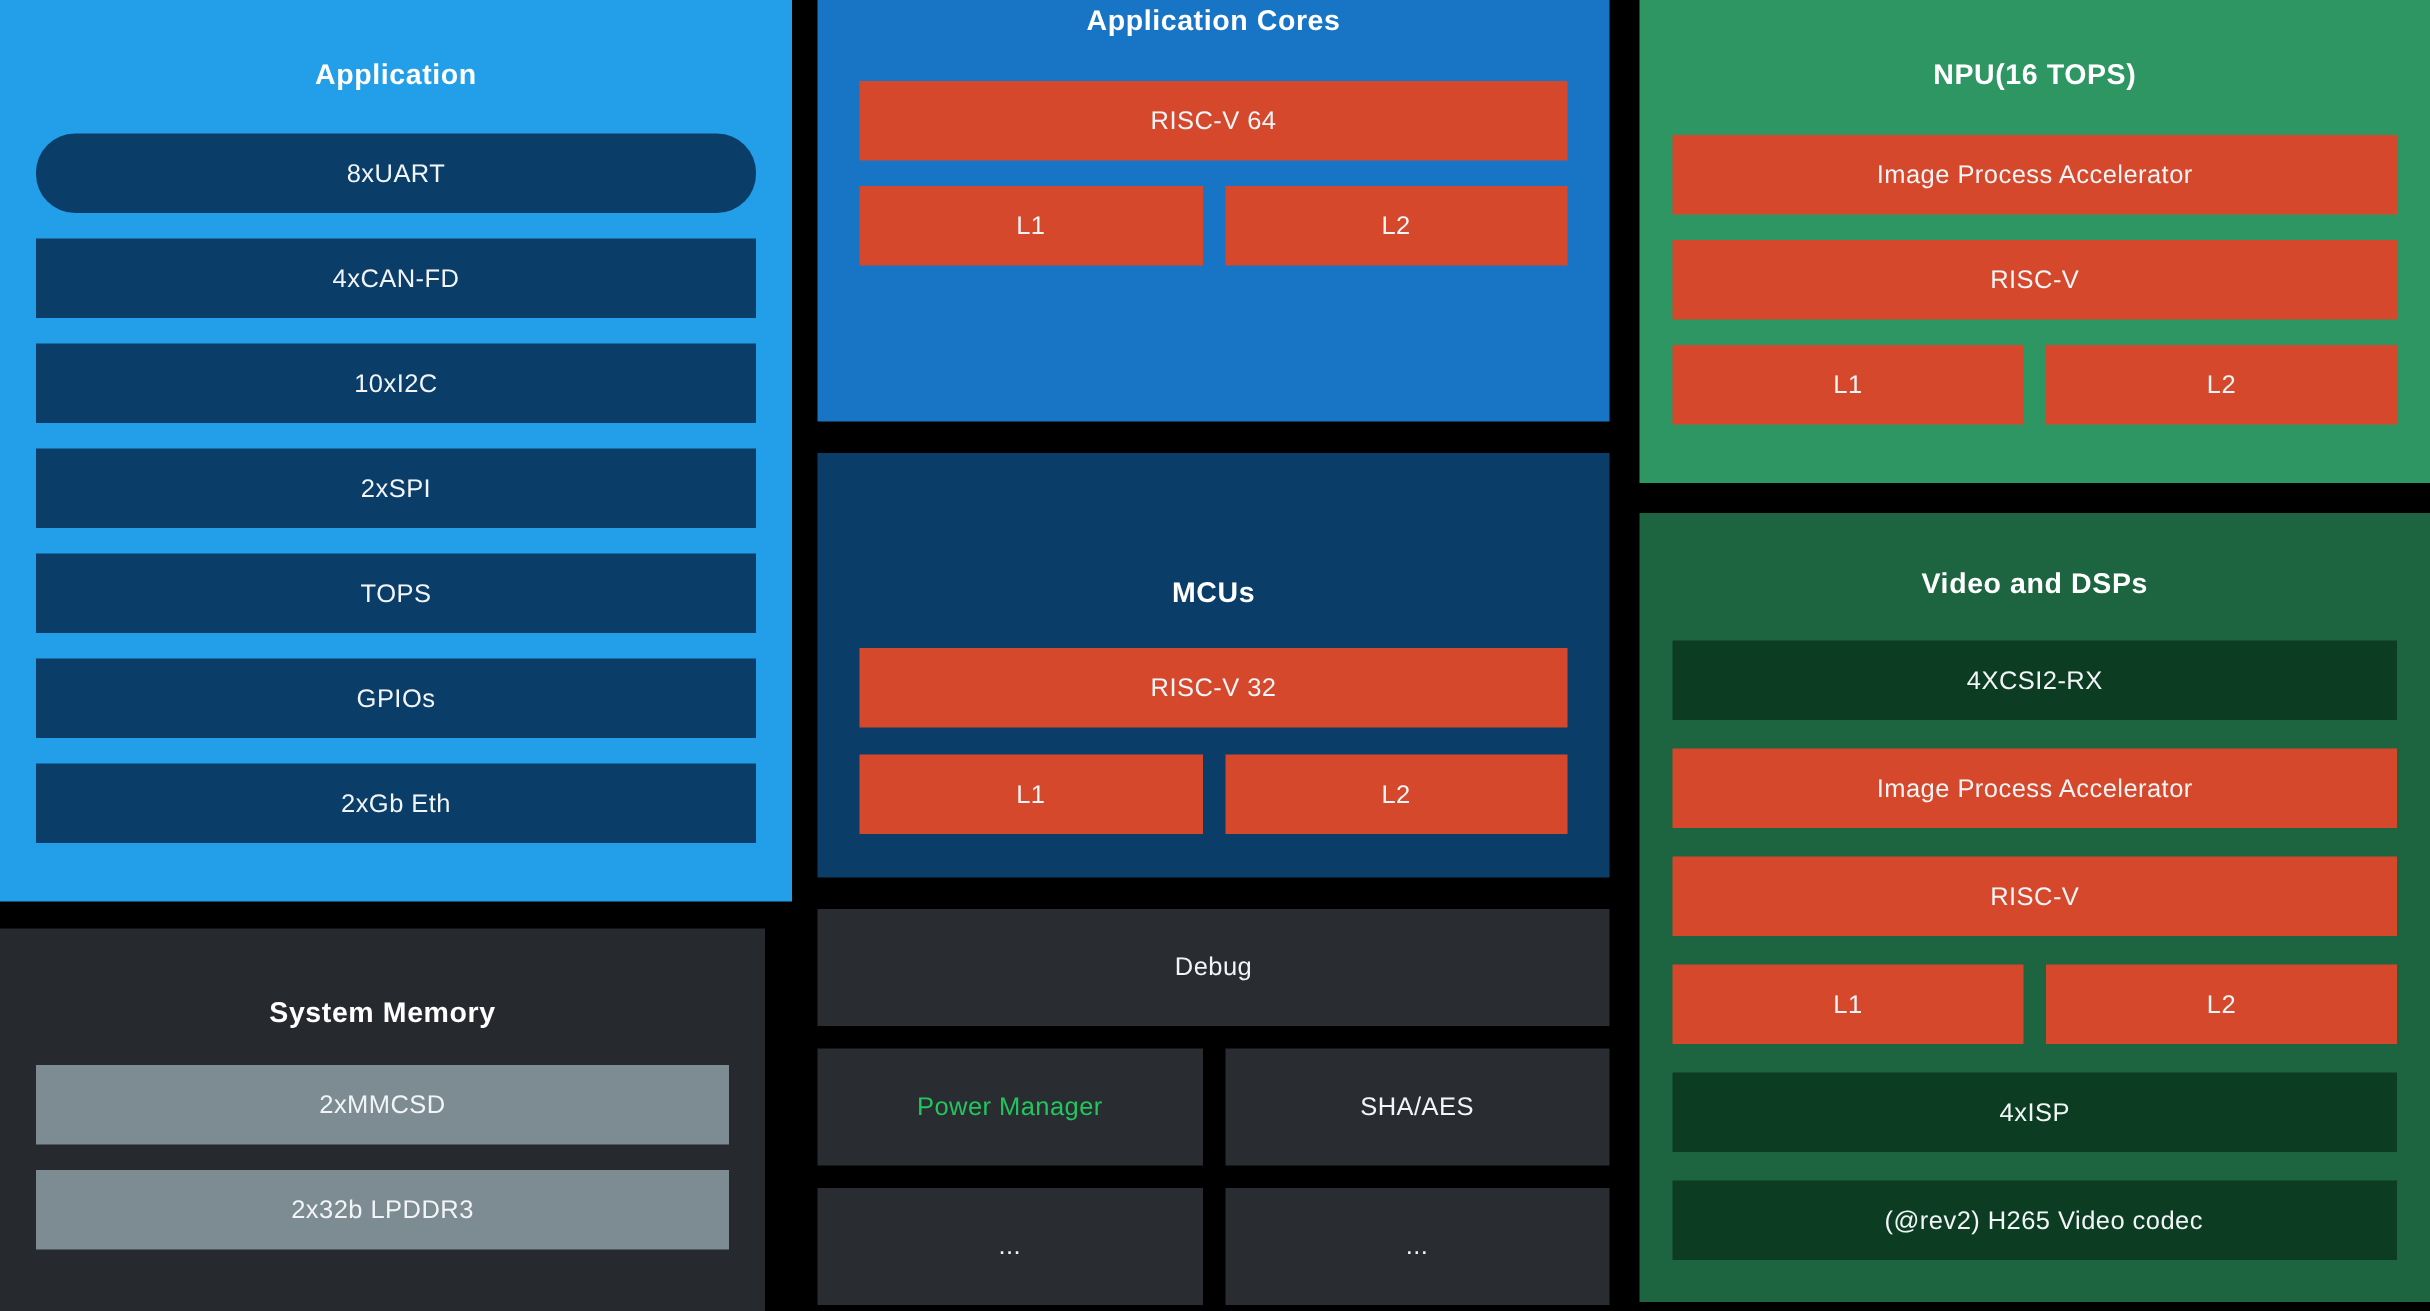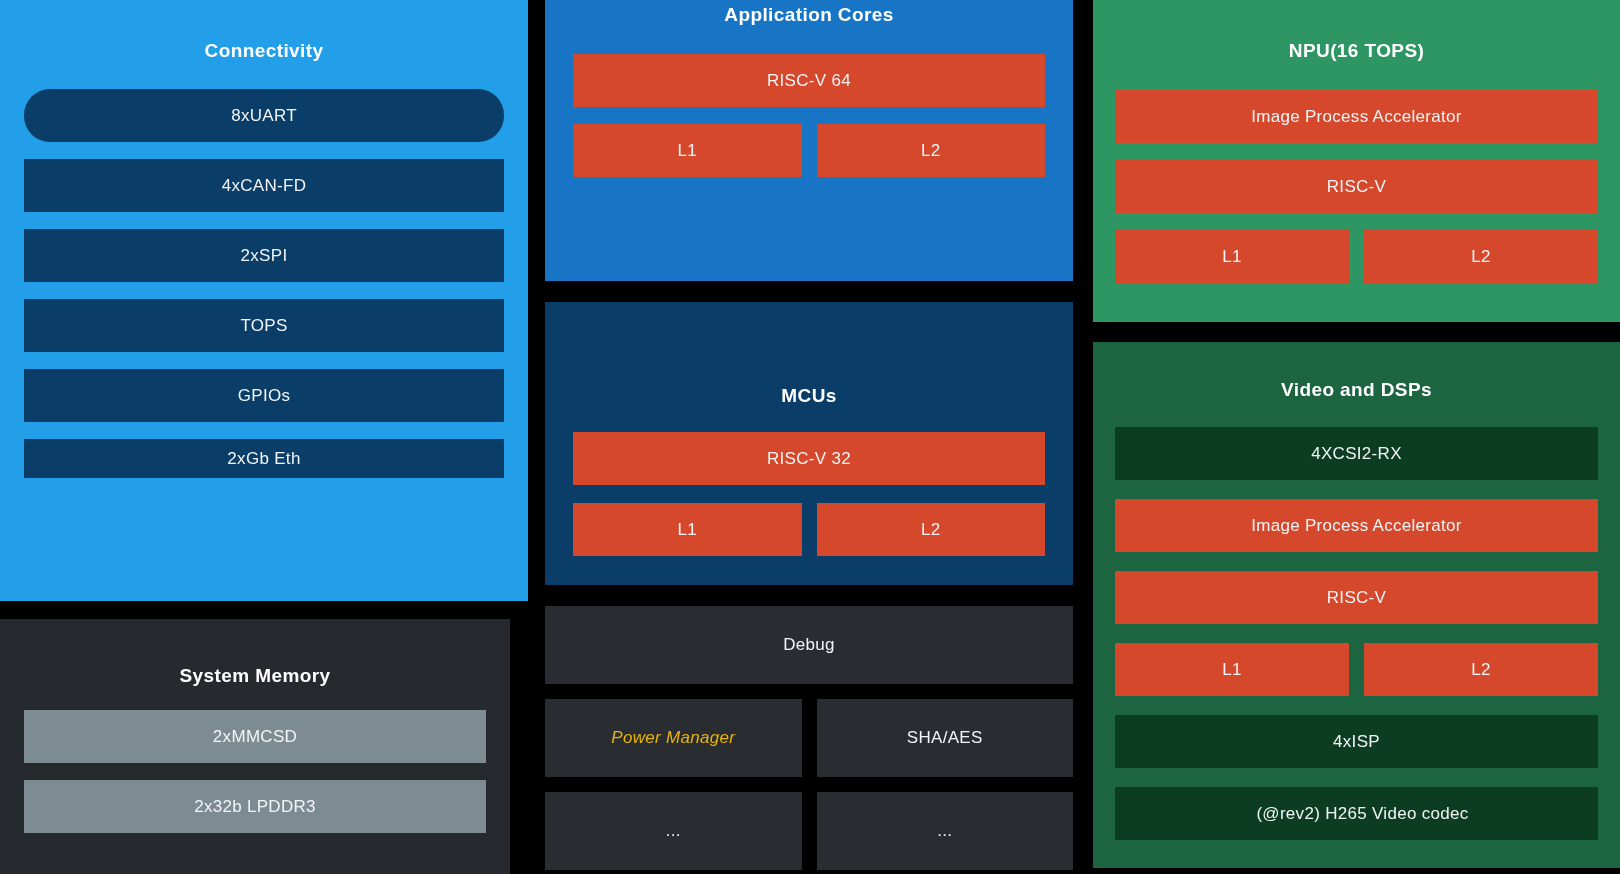--- a/index.html
+++ b/index.html
@@ -17,37 +17,40 @@
   .bar{
     flex:1;display:flex;align-items:center;justify-content:center;
     color:#F2F5F7;font-size:17px;letter-spacing:.3px;white-space:nowrap;
   }
 </style>
 </head>
 <body>
 
 <div id="diagram" style="background: rgb(0, 0, 0);">
     <div class="panel" style="left: 0px; top: 0px; width: 528px; height: 601px; background: rgb(34, 159, 232); padding-top: 36px;">
-      <div class="panel-title" style="height: 30px; margin-bottom: 23px; color: rgb(255, 255, 255);">Connectivity</div>
+      <div class="panel-title" style="height: 30px; margin-bottom: 23px; color: rgb(255, 255, 255);">Application</div>
       <div class="bar-row" style="height: 53px; gap: 15px; margin: 0px 24px 17px;">
         <div class="bar" style="background: rgb(10, 61, 104); color: rgb(242, 245, 247); border-radius: 26px;">8xUART</div>
       </div>
       <div class="bar-row" style="height: 53px; gap: 15px; margin: 0px 24px 17px;">
         <div class="bar" style="background: rgb(10, 61, 104); color: rgb(242, 245, 247);">4xCAN-FD</div>
+      </div>
+      <div class="bar-row" style="height: 53px; gap: 15px; margin: 0px 24px 17px;">
+        <div class="bar" style="background: rgb(10, 61, 104); color: rgb(242, 245, 247);">10xI2C</div>
       </div>
       <div class="bar-row" style="height: 53px; gap: 15px; margin: 0px 24px 17px;">
         <div class="bar" style="background: rgb(10, 61, 104); color: rgb(242, 245, 247);">2xSPI</div>
       </div>
       <div class="bar-row" style="height: 53px; gap: 15px; margin: 0px 24px 17px;">
         <div class="bar" style="background: rgb(10, 61, 104); color: rgb(242, 245, 247);">TOPS</div>
       </div>
       <div class="bar-row" style="height: 53px; gap: 15px; margin: 16px 24px 17px;">
         <div class="bar" style="background: rgb(10, 61, 104); color: rgb(242, 245, 247);">GPIOs</div>
       </div>
-      <div class="bar-row" style="height: 39px; gap: 15px; margin: 0px 24px 17px;">
+      <div class="bar-row" style="height: 53px; gap: 15px; margin: 0px 24px 17px;">
         <div class="bar" style="background: rgb(10, 61, 104); color: rgb(242, 245, 247);">2xGb Eth</div>
       </div>
     </div>
     <div class="panel" style="left: 0px; top: 619px; width: 510px; height: 255px; background: rgb(38, 41, 46); padding-top: 42px;">
       <div class="panel-title" style="height: 30px; margin-bottom: 19px; color: rgb(255, 255, 255);">System Memory</div>
       <div class="bar-row" style="height: 53px; gap: 15px; margin: 0px 24px 17px;">
         <div class="bar" style="background: rgb(125, 139, 147); color: rgb(242, 245, 247);">2xMMCSD</div>
       </div>
       <div class="bar-row" style="height: 53px; gap: 15px; margin: 0px 24px 17px;">
         <div class="bar" style="background: rgb(125, 139, 147); color: rgb(242, 245, 247);">2x32b LPDDR3</div>
@@ -71,21 +74,21 @@
       <div class="bar-row" style="height: 53px; gap: 15px; margin: 0px 28px 18px;">
         <div class="bar" style="background: rgb(214, 72, 43); color: rgb(242, 245, 247);">L1</div>
         <div class="bar" style="background: rgb(214, 72, 43); color: rgb(242, 245, 247);">L2</div>
       </div>
     </div>
     <div class="panel" style="left: 545px; top: 606px; width: 528px; height: 264px; background: transparent; padding-top: 0px;">
       <div class="bar-row" style="height: 78px; gap: 15px; margin: 0px 0px 15px;">
         <div class="bar" style="background: rgb(41, 45, 50); color: rgb(242, 245, 247);">Debug</div>
       </div>
       <div class="bar-row" style="height: 78px; gap: 15px; margin: 0px 0px 15px;">
-        <div class="bar" style="background: rgb(41, 45, 50); color: #eab308; font-style: italic;">Power Manager</div>
+        <div class="bar" style="background: rgb(41, 45, 50); color: #22c55e;">Power Manager</div>
         <div class="bar" style="background: rgb(41, 45, 50); color: rgb(242, 245, 247);">SHA/AES</div>
       </div>
       <div class="bar-row" style="height: 78px; gap: 15px; margin: 0px 0px 15px;">
         <div class="bar" style="background: rgb(41, 45, 50); color: rgb(242, 245, 247);">...</div>
         <div class="bar" style="background: rgb(41, 45, 50); color: rgb(242, 245, 247);">...</div>
       </div>
     </div>
     <div class="panel" style="left: 1093px; top: 0px; width: 527px; height: 322px; background: rgb(46, 150, 99); padding-top: 36px;">
       <div class="panel-title" style="height: 30px; margin-bottom: 24px; color: rgb(255, 255, 255);">NPU(16 TOPS)</div>
       <div class="bar-row" style="height: 53px; gap: 15px; margin: 0px 22px 17px;">

